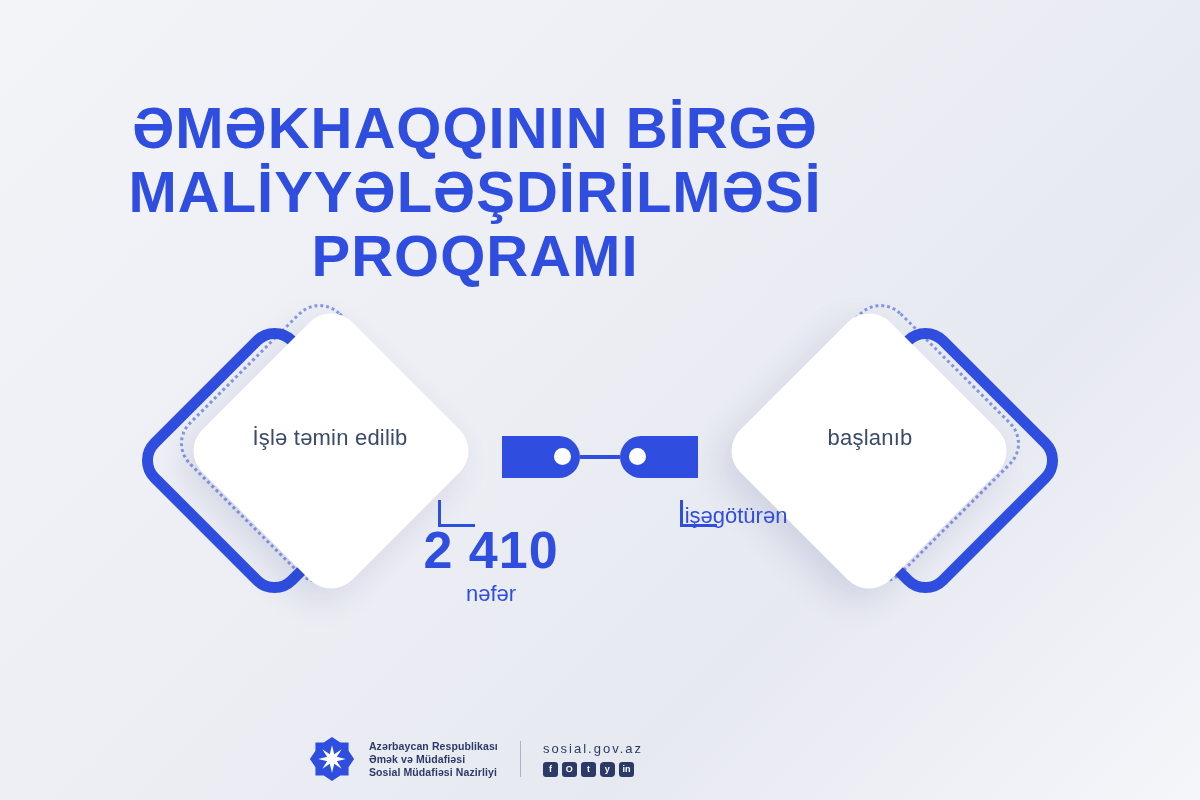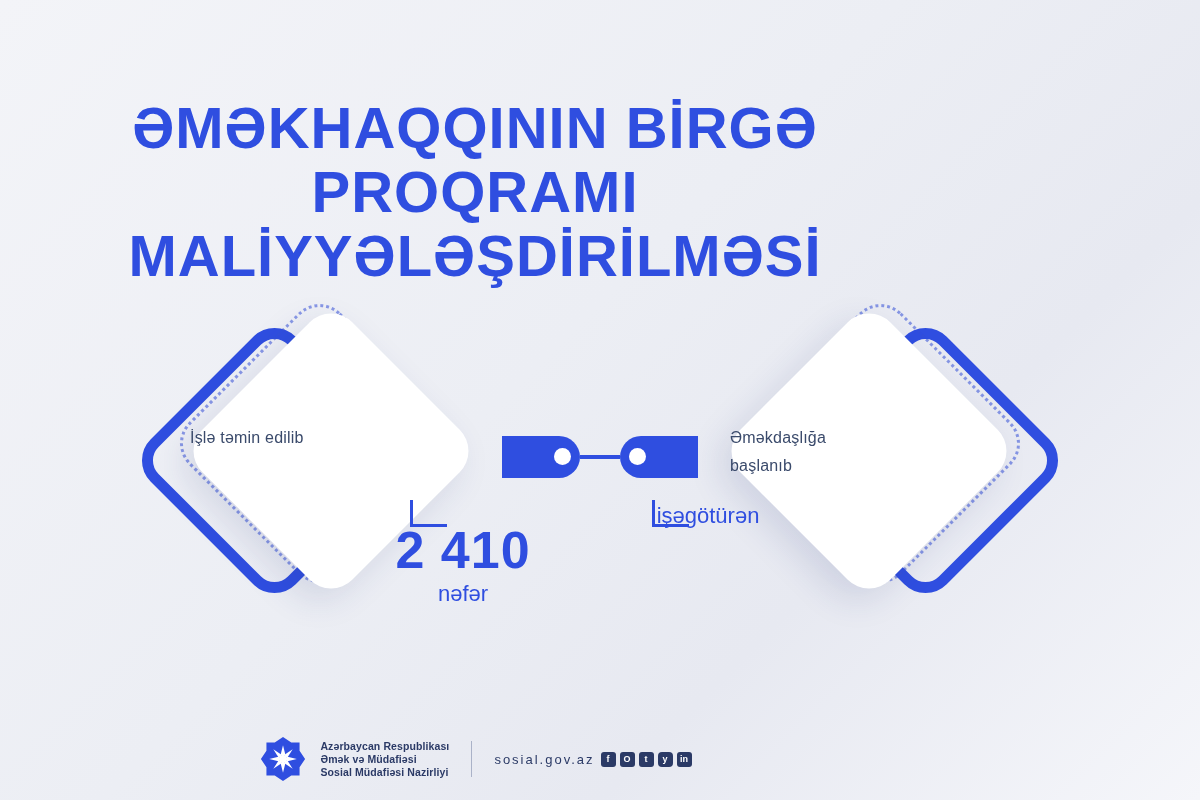--- a/index.html
+++ b/index.html
@@ -115,23 +115,23 @@
     height: 212px;
     background: #ffffff;
     border-radius: 30px;
     box-shadow: 0 16px 34px rgba(40,55,120,.13);
   }
 
   .dmd-label {
     position: absolute;
     top: 106px;
     width: 280px;
-    text-align: left;
+    text-align: center;
     color: #3a4a6b;
-    font-size: 16px;
+    font-size: 22px;
     line-height: 28px;
     letter-spacing: .2px;
   }
   .dmd-label-left { left: 40px; }
   .dmd-label-right { right: 40px; }
 
   
   .connector {
     position: absolute;
     left: 352px;
@@ -172,21 +172,21 @@
     top: 29px;
     width: 40px;
     height: 4px;
     background: #2f4ee0;
   }
 
   
   .stats {
     position: absolute;
     top: 500px;
-    left: 338px;
+    left: 366px;
     width: 480px;
     height: 120px;
   }
   .stat {
     position: absolute;
     text-align: center;
   }
   .stat-left  { left: 20px;  width: 210px; }
   .stat-right { right: 10px; width: 200px; }
 
@@ -241,20 +241,21 @@
     white-space: nowrap;
   }
   .vdiv {
     width: 1px;
     height: 36px;
     background: #aab2c8;
     margin: 0 8px;
   }
   .site-col {
     display: flex;
+    flex-direction: column;
     gap: 6px;
     align-items: flex-start;
   }
   .site {
     color: #2b3a66;
     font-size: 13px;
     letter-spacing: 2px;
   }
   .socials {
     display: flex;
@@ -273,36 +274,35 @@
   }
   .soc.yt { background: #2b3a66; border-radius: 4px; }
 </style>
 </head>
 <body>
 
 <div class="stage">
 
   <div class="title-block">
     <div class="title-line">ƏMƏKHAQQININ BİRGƏ</div>
+    <div class="title-line">MALİYYƏLƏŞDİRİLMƏSİ</div>
     <div class="title-line">PROQRAMI</div>
-    <div class="title-line">MALİYYƏLƏŞDİRİLMƏSİ</div>
   </div>
 
   <div class="diamond-wrap">
 
     <div class="dmd dmd-outline-left"></div>
     <div class="dmd dmd-dots-left"></div>
     <div class="dmd dmd-card-left"></div>
     <div class="dmd-label dmd-label-left">İşlə təmin edilib</div>
 
     <div class="dmd dmd-outline-right"></div>
     <div class="dmd dmd-dots-right"></div>
     <div class="dmd dmd-card-right"></div>
     <div class="dmd-label dmd-label-right">
-      <div>Əməkdaşlığa</div>
       <div>başlanıb</div>
     </div>
 
     <div class="connector">
       <div class="conn-pill conn-pill-left"></div>
       <div class="conn-dot conn-dot-left"></div>
       <div class="conn-line"></div>
       <div class="conn-pill conn-pill-right"></div>
       <div class="conn-dot conn-dot-right"></div>
     </div>

